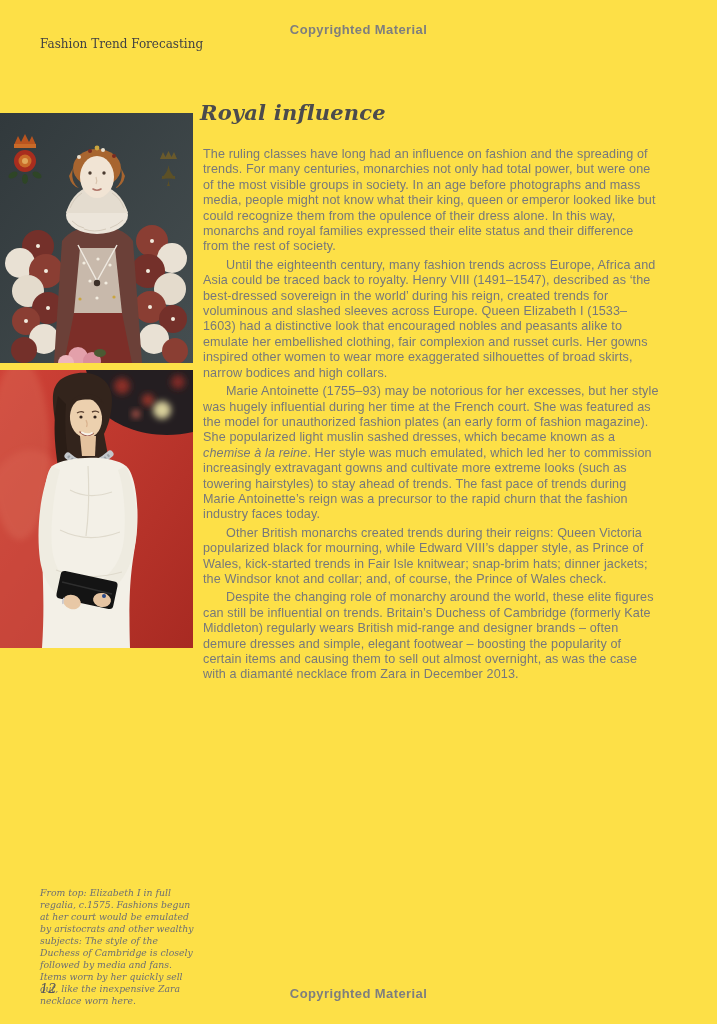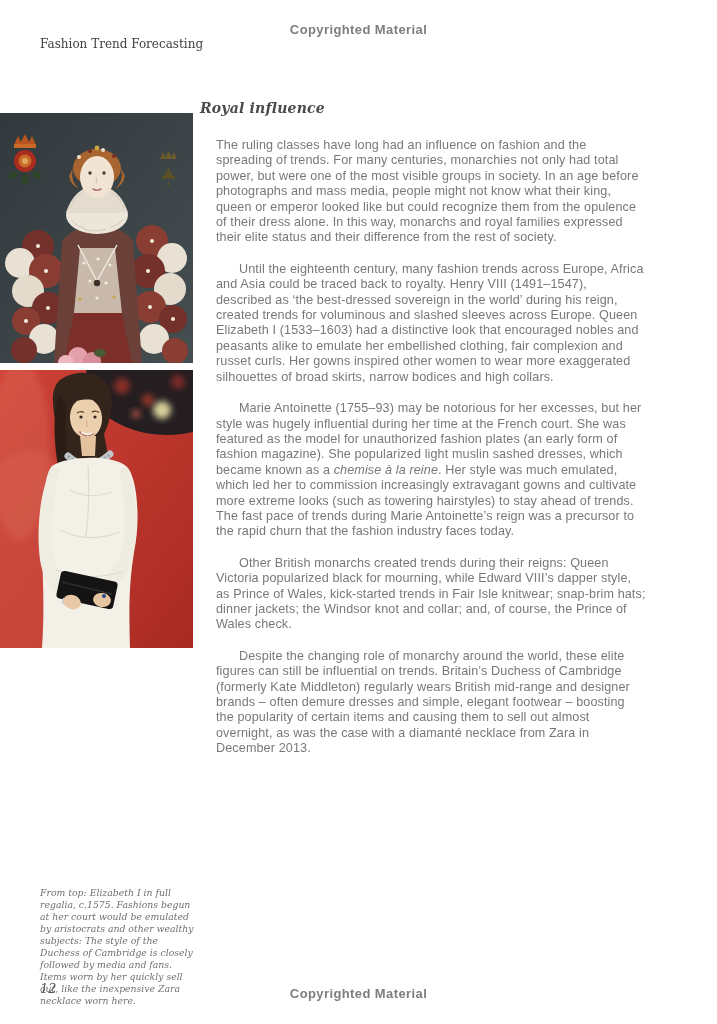--- a/index.html
+++ b/index.html
@@ -1,18 +1,18 @@
 <!DOCTYPE html>
 <html><head>
 <meta charset="utf-8">
 <style>
   html,body { margin:0; padding:0; background:#e8e8e8; }
   .page {
     position:relative; width:717px; height:1024px; margin:0 auto;
-    background:#ffffff; overflow:hidden;
+    background:#fde047; overflow:hidden;
     font-family:"Liberation Sans", sans-serif;
   }
   .copyright {
     position:absolute; left:0; width:717px; text-align:center;
     font-weight:bold; font-size:13px; letter-spacing:0.4px; color:#7e7e7e;
   }
   .copyright.top { top:22px; }
   .copyright.bottom { top:986px; }
   .running-head {
     position:absolute; left:40px; top:37px;
@@ -20,24 +20,24 @@
     font-size:12px; color:#414143;
   }
   figure.fig { position:absolute; left:0; margin:0; padding:0; }
   figure.fig svg { display:block; }
   .fig-elizabeth { top:113px; }
   .fig-duchess  { top:370px; }
   .article { position:absolute; left:200px; top:100px; width:462px; }
   .article h1 {
     margin:0 0 22px 0;
     font-family:"DejaVu Serif", serif; font-style:italic; font-weight:600;
-    font-size:14px; letter-spacing:0.2px; color:#4b4b4d;
+    font-size:21px; letter-spacing:0.2px; color:#4b4b4d;
   }
   .article p {
-    margin:16px; font-size:12.6px; line-height:15.4px;
+    margin:3px; font-size:12.6px; line-height:15.4px;
     letter-spacing:0.12px; color:#77787b; text-align:left;
   }
   .article p.indent { text-indent:23px; }
   .article em { font-style:italic; }
   .caption {
     position:absolute; left:40px; top:862px; width:158px;
     font-family:"DejaVu Serif", serif; font-style:italic;
     font-size:9.3px; line-height:12px; color:#6e6f72;margin-top:25px;
   }
   .page-number {

